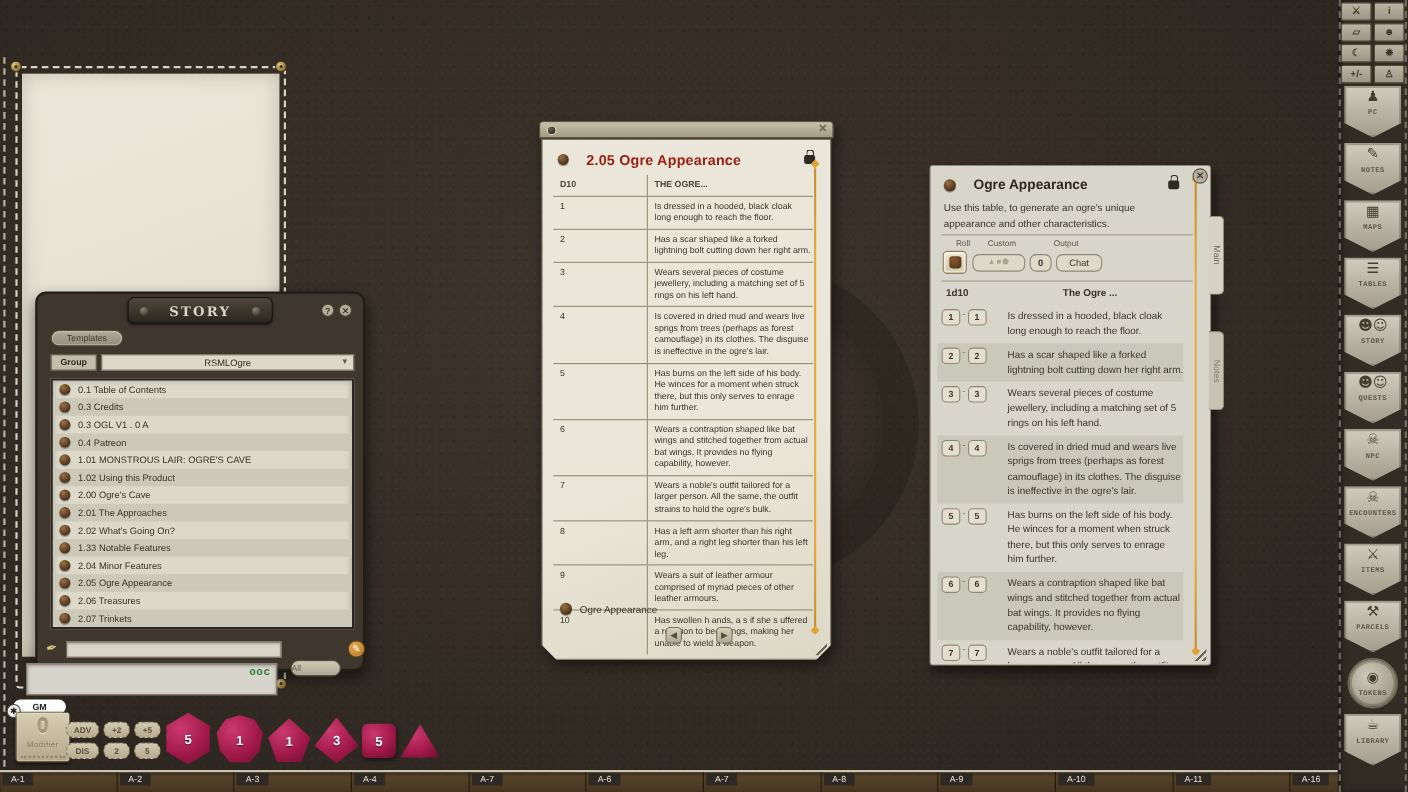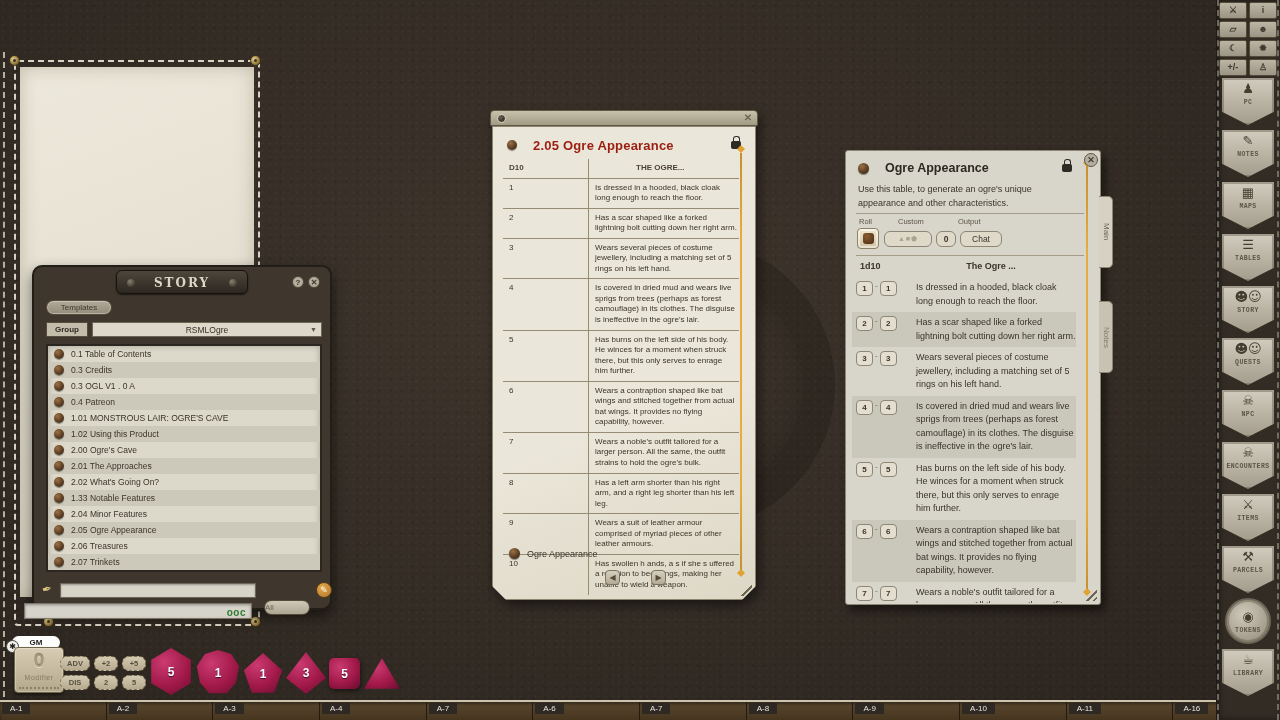--- a/index.html
+++ b/index.html
@@ -21,22 +21,22 @@
     border:32px solid rgba(15,12,9,0.22); box-shadow:inset 0 0 40px rgba(0,0,0,0.25); }
   .edge-stitch { left:3px; top:52px; height:645px; width:0; border-left:2px dashed #cfc7b8; opacity:.85; }
 
   
   .chat-stitch { left:14px; top:60px; width:246px; height:566px; border:2px dashed #d9d2c3; border-radius:4px; }
   .grommet { width:11px; height:11px; border-radius:50%;
     background:radial-gradient(circle at 35% 35%, #e4cf8a, #8a6d2e 70%); border:1px solid #3a2f1c; }
   .grommet i { position:absolute; left:3px; top:3px; width:3px; height:3px; border-radius:50%; background:#3a332b; }
   .chat-parchment { left:20px; top:67px; width:234px; height:530px;
     background:linear-gradient(160deg,#ece8db,#ddd8c8); box-shadow:inset 0 0 18px rgba(120,105,80,.35); }
-  .chat-entry { left:24px; top:603px; width:228px; height:16px; background:#d6d3ca;
-    border:1px solid #7d7668; box-shadow:inset 0 1px 3px rgba(0,0,0,.35); }
+  .chat-entry { left:24px; top:603px; width:228px; height:29px; background:#d6d3ca;
+    border:1px solid #7d7668; box-shadow:inset 0 1px 3px rgba(0,0,0,.35);font-family:Liberation Mono, monospace; }
   .ooc-tag { position:absolute; right:5px; top:3px; font-size:10px; font-weight:bold; color:#2e7d32; letter-spacing:.5px; }
   .gm-pill { left:12px; top:636px; width:48px; height:13px; background:#fdfdfb; border-radius:7px;
     font-size:8px; font-weight:bold; color:#222; text-align:center; line-height:13px; }
   .radial-btn { left:6px; top:640px; width:13px; height:13px; border-radius:50%; background:#f2efe8;
     border:1px solid #444; color:#222; font-size:8px; line-height:11px; text-align:center; }
 
   
   .mod-box { left:14px; top:647px; width:50px; height:46px; border-radius:4px;
     background:linear-gradient(#d8cdb4,#b3a78c); border:1px solid #6f6349;
     box-shadow:0 2px 3px rgba(0,0,0,.45), inset 0 0 0 1px rgba(255,255,255,.25); text-align:center; }
@@ -135,21 +135,21 @@
   .page-body { position:absolute; left:2px; top:16px; width:264px; height:474px;
     background:linear-gradient(160deg,#eae6d9 60%,#ddd8c6); border:1px solid #8d8470;
     clip-path:polygon(0 0,100% 0,100% calc(100% - 14px),calc(100% - 14px) 100%,14px 100%,0 calc(100% - 14px)); }
   .page-title-row { position:absolute; left:14px; top:9px; right:14px; height:18px; display:flex; align-items:center; }
   .page-title { font-size:13px; font-weight:bold; color:#9b1d10; margin-left:9px; letter-spacing:.2px; }
   .lock { position:relative; width:10px; height:8px; background:#2e2b25; border-radius:2px; }
   .lock:before { content:''; position:absolute; top:-5px; left:2px; width:5px; height:5px;
     border:1.5px solid #2e2b25; border-bottom:none; border-radius:3px 3px 0 0; }
   .page-table { position:absolute; left:10px; top:32px; width:236px; font-size:8px; line-height:1.32; color:#3a342a; }
   .ptr { display:flex; border-top:1px solid #968c74; }
-  .ptr:first-child { border-top:none;gap:41px; }
+  .ptr:first-child { border-top:none; }
   .ptr .c1 { flex:0 0 86px; padding:4px 4px 4px 6px; border-right:1px solid #968c74; }
   .ptr .c2 { flex:1; padding:4px 2px 4px 6px; }
   .ptr.hdr { font-weight:bold; color:#4a4335; }
   .page-link-row { position:absolute; left:16px; bottom:40px; display:flex; align-items:center; font-size:9px; color:#39332a; }
   .page-nav { position:absolute; bottom:14px; width:15px; height:15px; border-radius:4px;
     background:linear-gradient(#d6cfbd,#b3ab95); border:1px solid #7c745f; color:#554d3b;
     font-size:8px; text-align:center; line-height:14px; }
   .page-nav.prev { left:112px; } .page-nav.next { left:158px; }
   .scroll-line { position:absolute; width:2px; background:linear-gradient(#c98f2d,#e8ab3f 20%,#e8ab3f 80%,#c98f2d); }
   .scroll-orn { position:absolute; width:8px; height:8px; background:#dfa233; clip-path:polygon(50% 0,100% 50%,50% 100%,0 50%); }
@@ -514,21 +514,21 @@
   <div class="abs table-win">
     <div class="tw-close">✕</div>
     <div class="tw-header">
       <span class="sphere" style="width:11px;height:11px;"></span>
       <span class="tw-title">Ogre Appearance</span>
       <span style="flex:1"></span>
       <span class="lock"></span>
     </div>
     <div class="tw-desc">Use this table, to generate an ogre's unique appearance and other characteristics.</div>
     <div class="tw-hr" style="top:62px;"></div>
-    <div class="ctl-label" style="left:13px;">Roll</div>
+    <div class="ctl-label" style="left:23px;">Roll</div>
     <div class="ctl-label" style="left:52px;">Custom</div>
     <div class="ctl-label" style="left:112px;">Output</div>
     <div class="roll-btn">
         <i></i>
       </div>
     <div class="pill custom">▲■⬟</div>
     <div class="pill zero">0</div>
     <div class="pill chat">Chat</div>
     <div class="tw-hr" style="top:104px;"></div>
     <div class="tw-cols">

